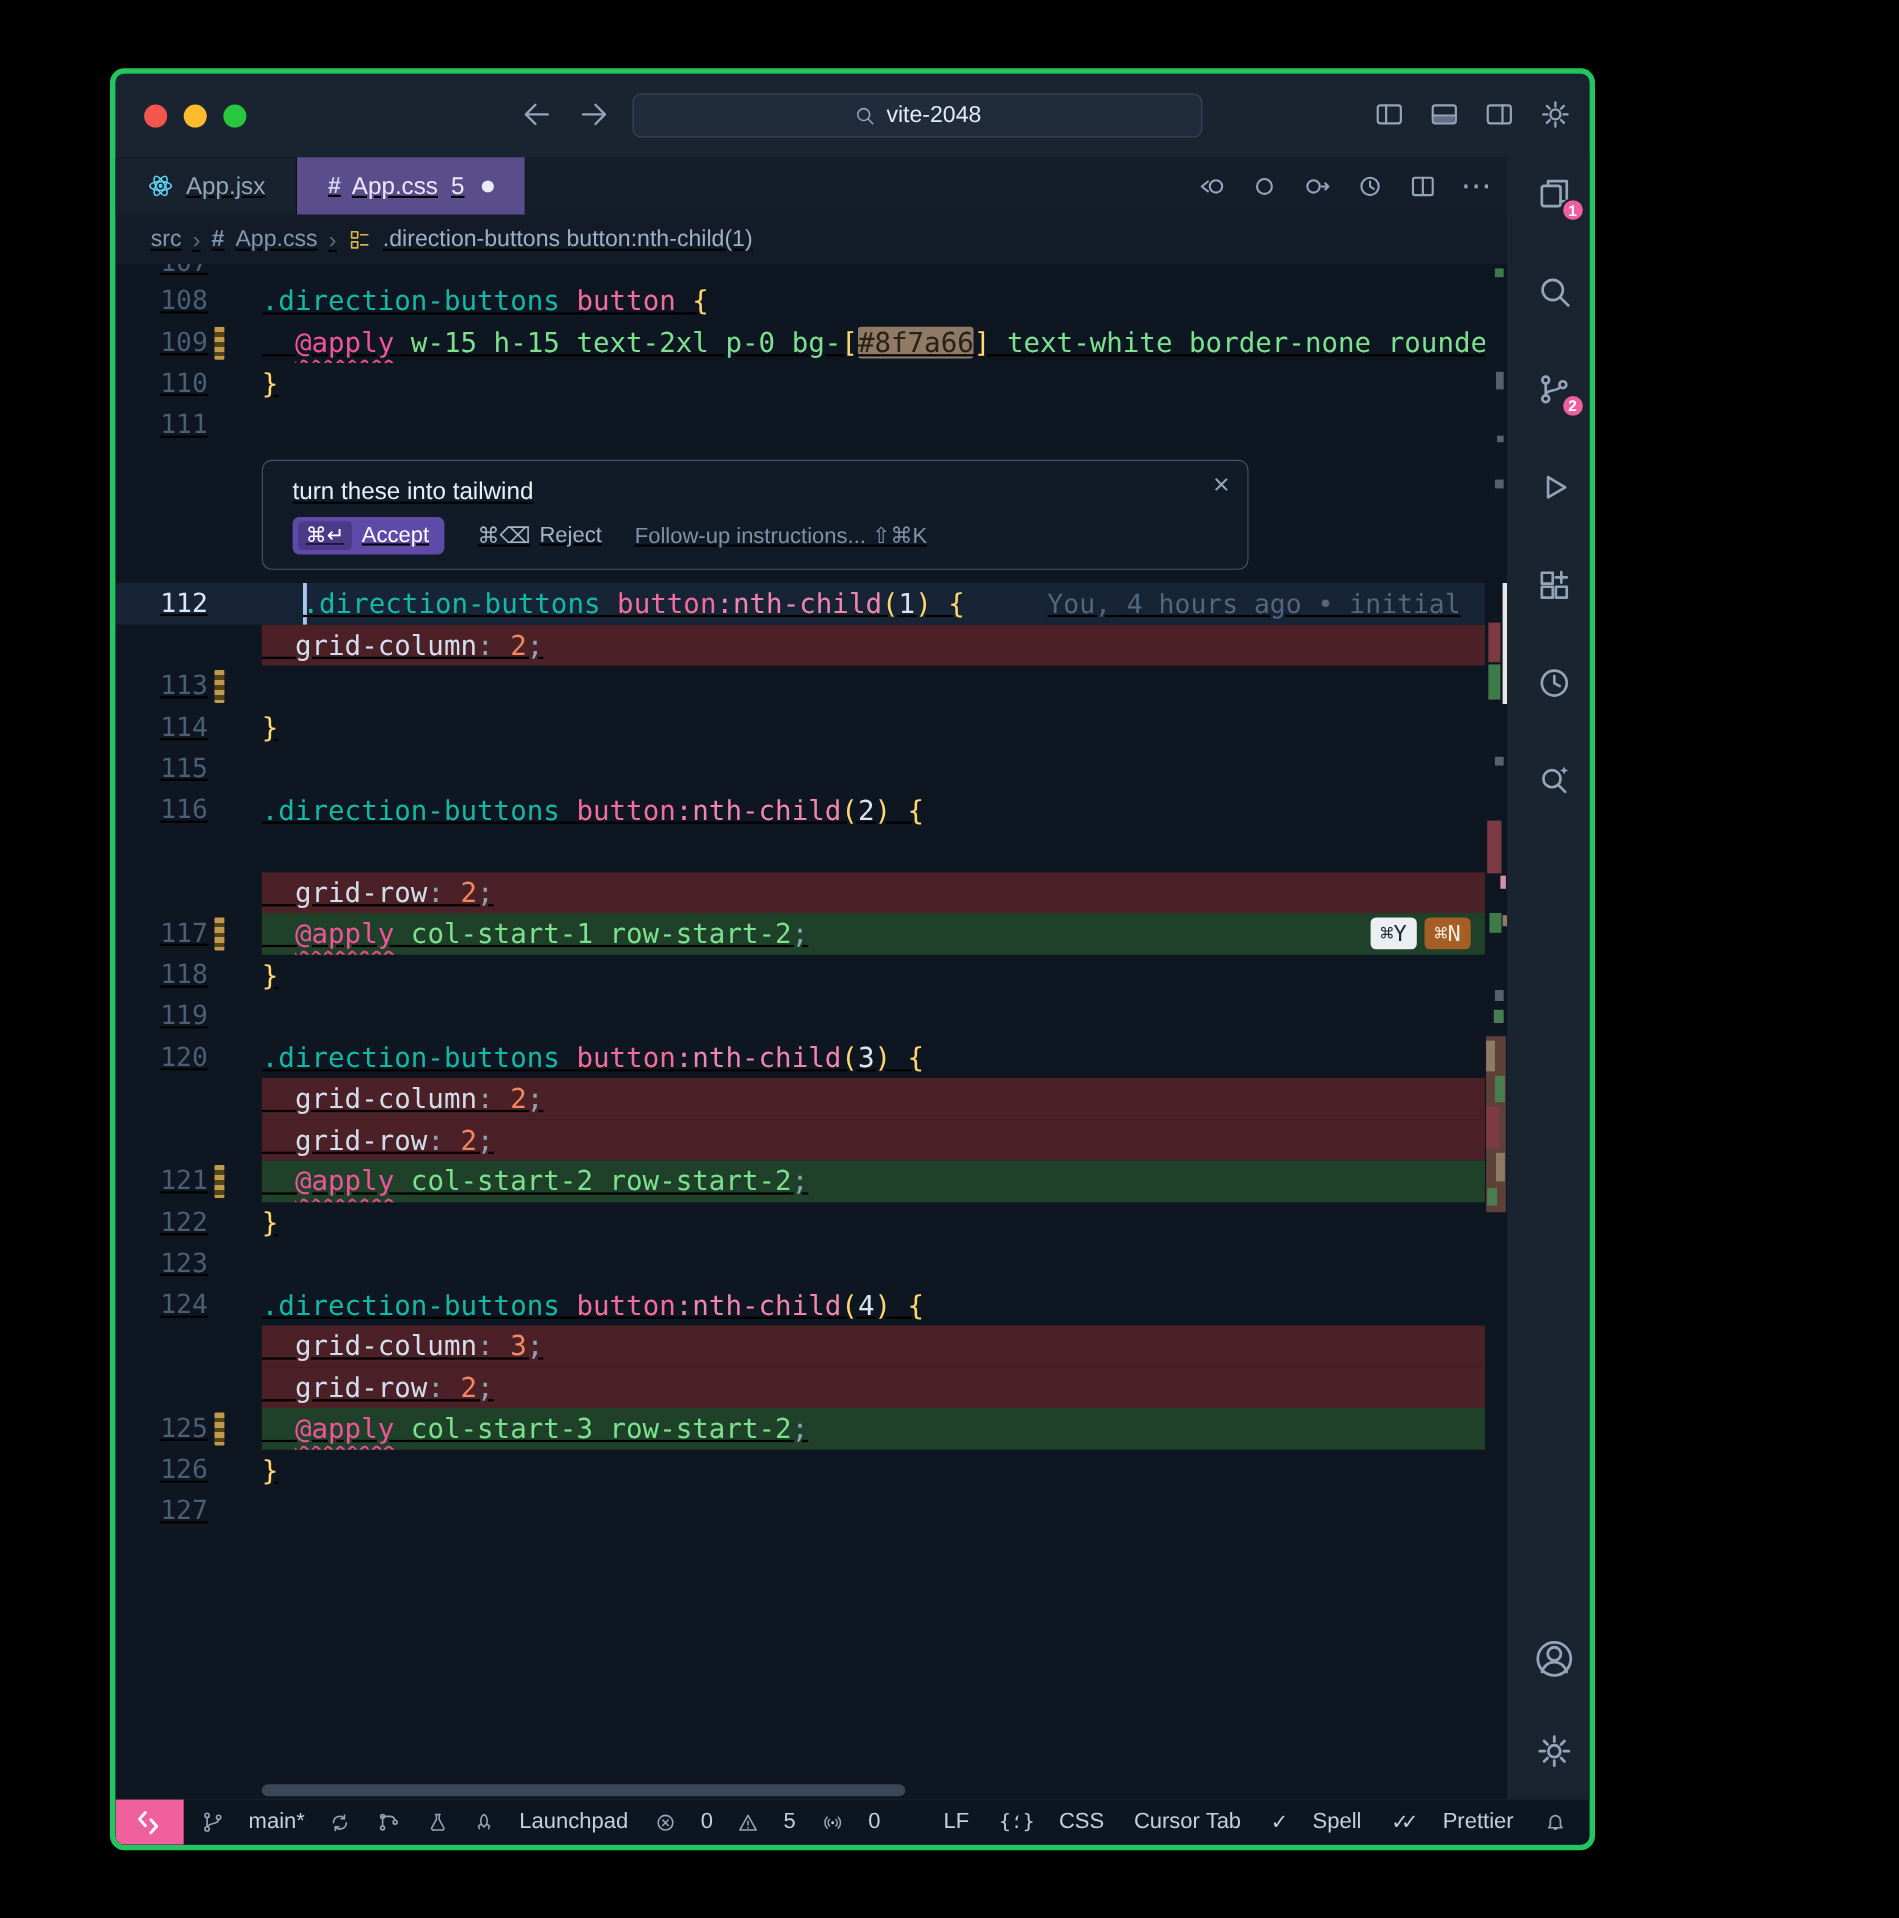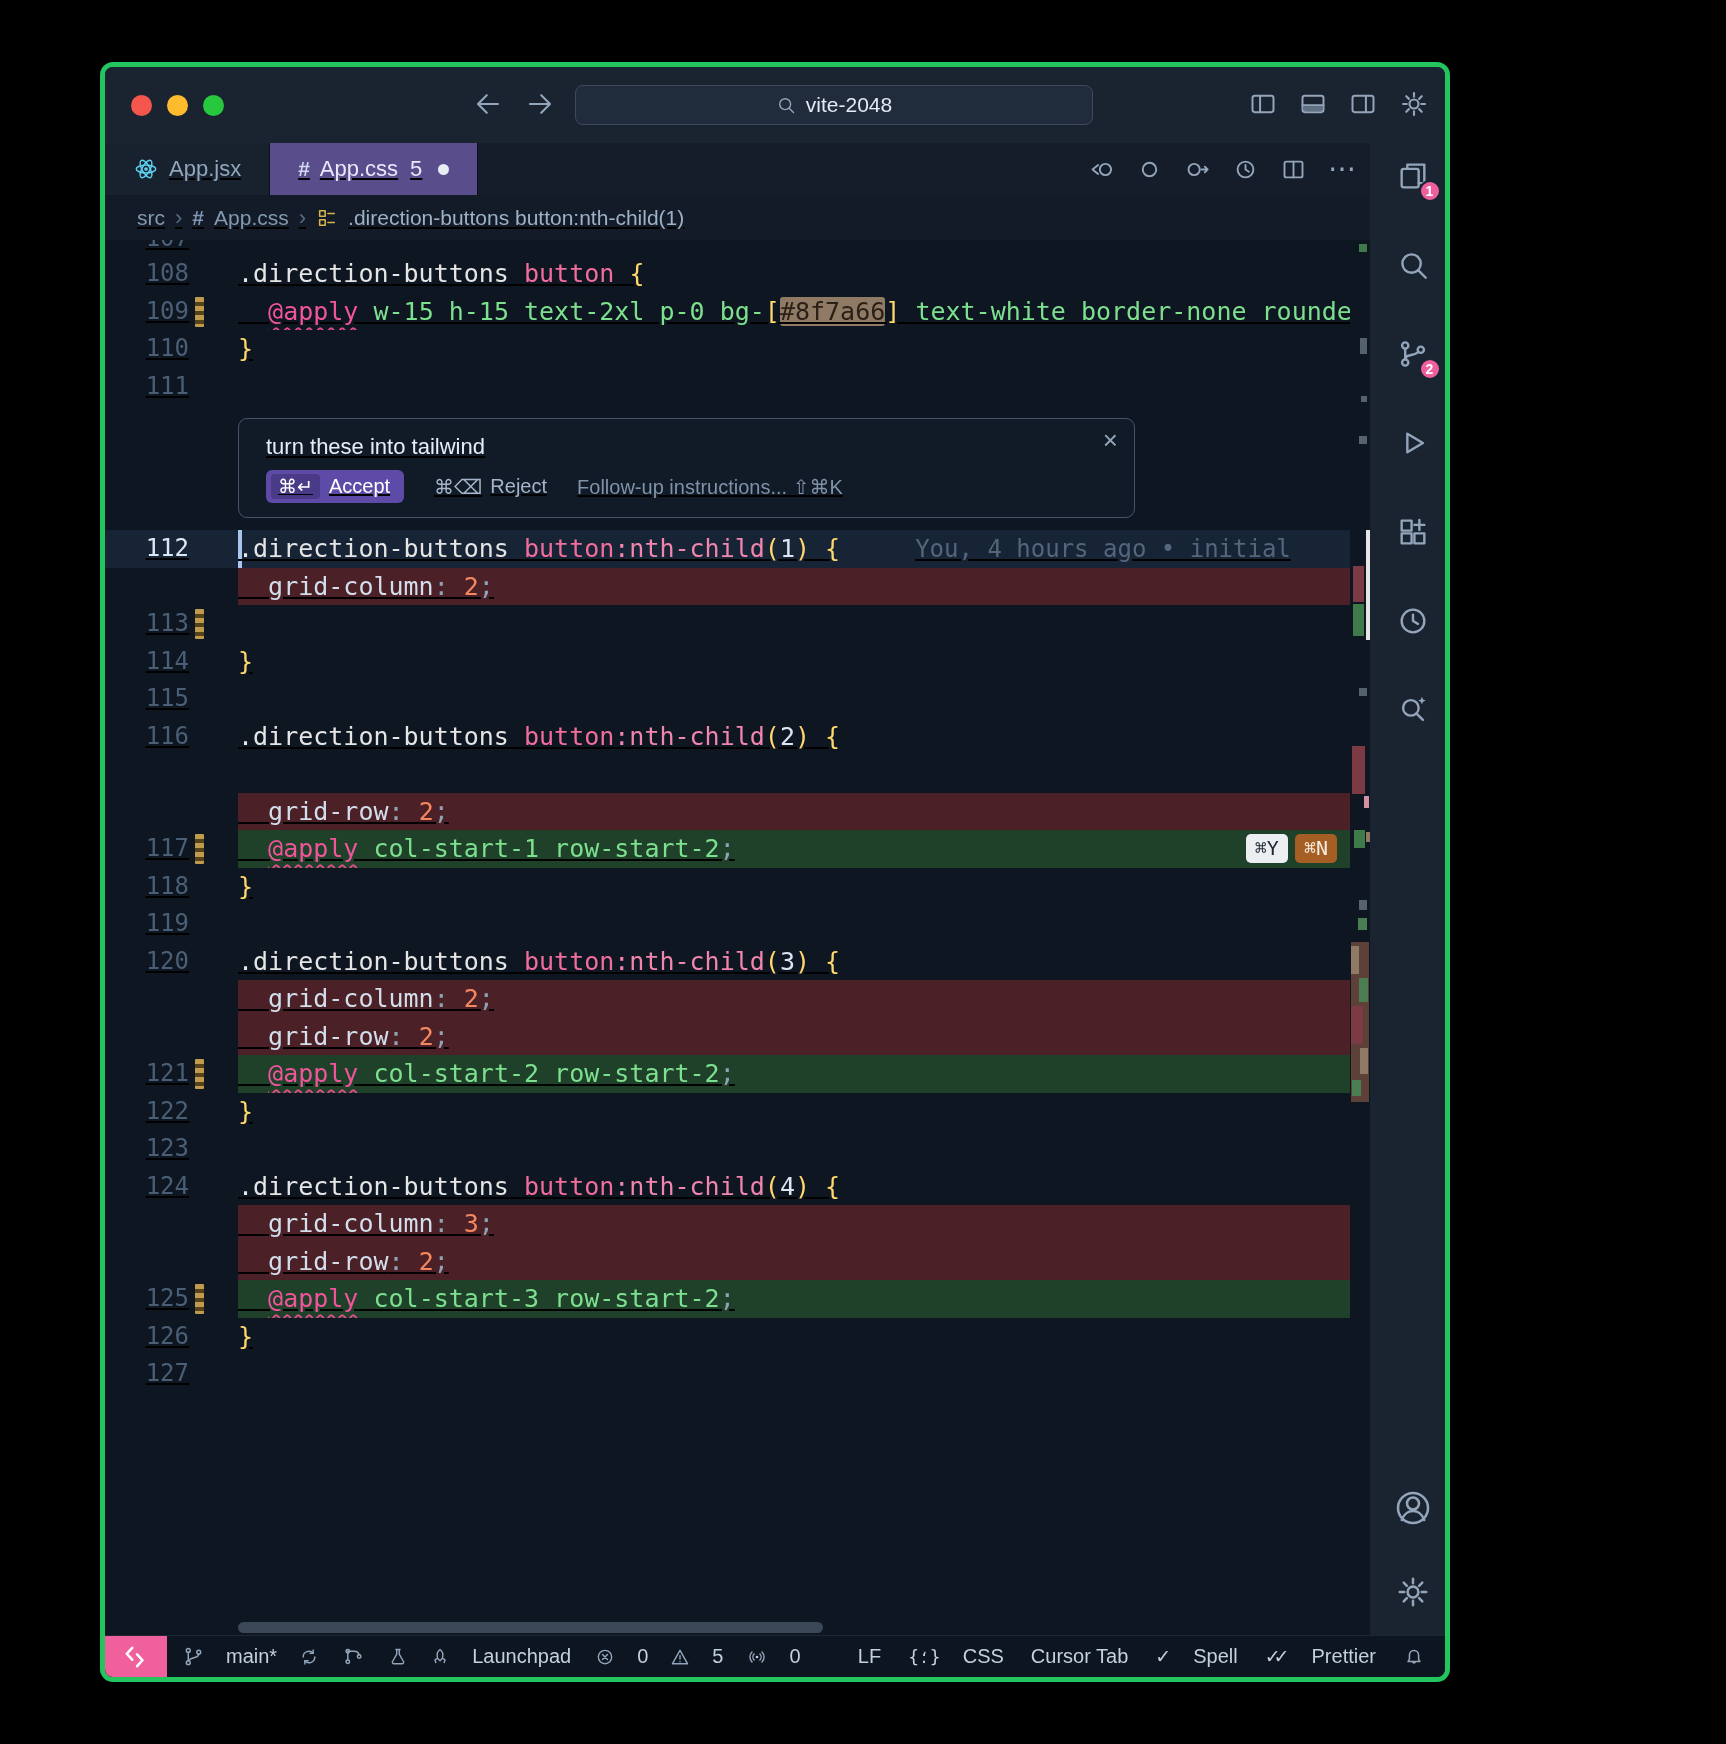--- a/index.html
+++ b/index.html
@@ -37,27 +37,27 @@
   .editor{flex:1;background:#0d1621;position:relative;overflow:hidden;font-family:"DejaVu Sans Mono",monospace;font-size:25px;color:#dbe5f1;}
   .lines{margin-right:20px;}
   .row{display:flex;height:37.5px;line-height:37.5px;position:relative;}
   .row.partial{height:15px;overflow:hidden;}
   .row.partial .lnum{display:inline-block;margin-top:-20px;}
   .gutter{flex:none;width:133px;display:flex;}
   .lnum{width:84px;text-align:right;color:#4a5f76;font-size:24px;}
   .marker{width:9px;margin-left:6px;}
   .marker.mod{height:30px;margin-top:4px;background:repeating-linear-gradient(180deg,#c09a4d 0 5px,#564419 5px 9px);border-radius:1px;}
   .codeline{flex:1;white-space:pre;overflow:hidden;min-width:0;}
-  .row.active{background:rgba(94,130,200,0.13);}
+  .row.active{background:rgba(94,130,200,0.13);gap:37px;}
   .row.active .lnum{color:#dce7f5;}
   .row.active .codeline{box-shadow:inset 4px 0 0 #a9c6ee;}
   .row.deleted .codeline{background:#4b2127;}
   .row.added .codeline{background:#1f4029;}
   .blame{color:#54667c;margin-left:75px;font-size:24px;}
-  .t-sel{color:#e5e5e5;text-align:center;} .t-tag{color:#f26d9c;} .t-pseudo{color:#f285ad;}
+  .t-sel{color:#14b8a6;text-align:center;} .t-tag{color:#f26d9c;} .t-pseudo{color:#f285ad;}
   .t-brace{color:#ffd76d;} .t-brk{color:#ffd76d;}
   .t-pl{color:#dbe5f1;}
   .t-at{color:#f0559b;text-decoration-line:underline;text-decoration-style:wavy;text-decoration-color:#e14c8c;text-decoration-thickness:2px;text-underline-offset:7px;}
   .t-cls{color:#7de08f;} .t-num{color:#f4875f;} .t-prop{color:#d3deec;} .t-punc{color:#90a2b6;}
   .t-swatch{color:#2b2015;border-radius:3px;}
   .diffkeys{position:absolute;right:13px;top:4px;display:flex;gap:7px;font-size:20px;}
   .key-accept{background:#eceff1;color:#1c2733;border-radius:5px;padding:0 9px;height:29px;line-height:29px;}
   .key-reject{background:#a55e23;color:#f7ece0;border-radius:5px;padding:0 9px;height:29px;line-height:29px;}
   .hscroll{position:absolute;left:133px;bottom:2px;width:585px;height:11px;background:#3a4757;border-radius:6px;}
   .minimap{position:absolute;top:0;right:0;bottom:0;width:20px;background:#0d1621;}

